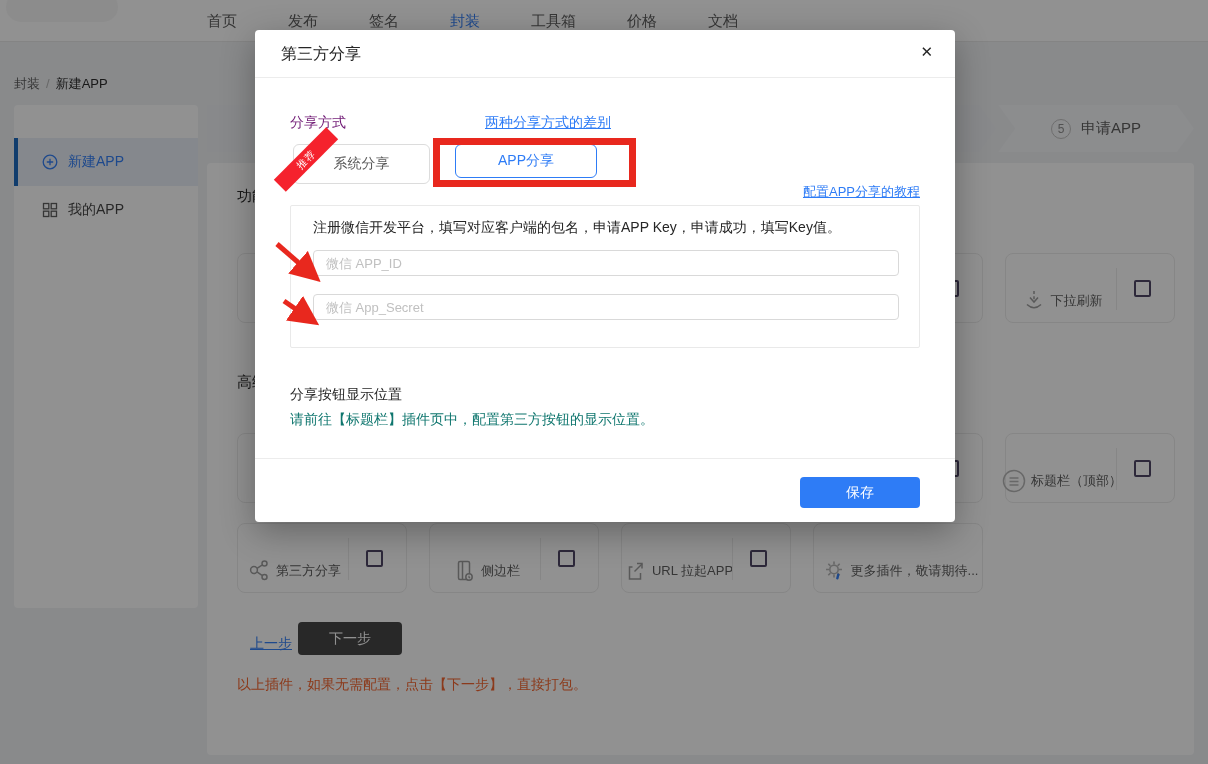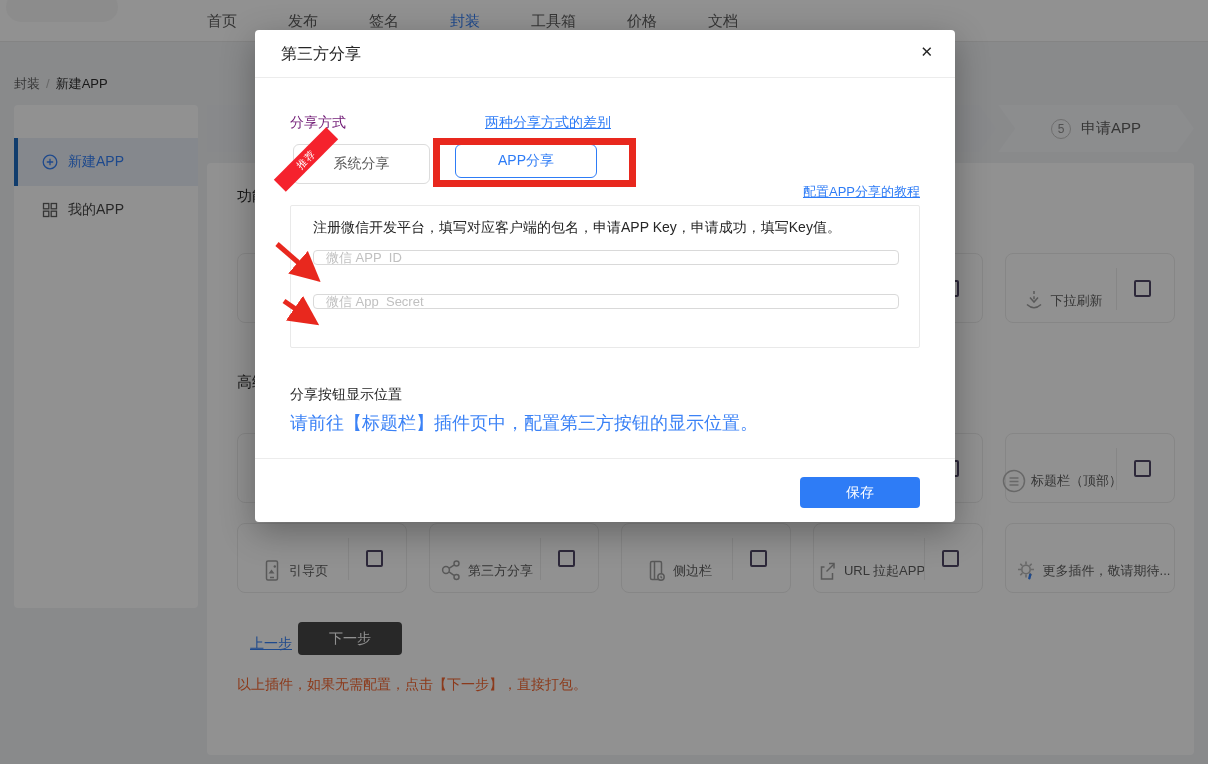--- a/index.html
+++ b/index.html
@@ -58,27 +58,27 @@
   .sys-btn { position:absolute; left:38px; top:114px; width:137px; height:40px; background:#fff; border:1px solid #dcdcdc; border-radius:6px;
              font-size:14px; color:#595959; cursor:pointer; overflow:visible; }
   .ribbon { position:absolute; left:-25px; top:6px; width:74px; height:17px; background:#f5222d; transform:rotate(-45deg);
             display:flex; align-items:center; justify-content:center; color:#fff; font-size:10px; letter-spacing:1px; }
   .app-btn { position:absolute; left:200px; top:114px; width:142px; height:34px; background:#fff; border:1px solid #2e7cf6; border-radius:6px;
              font-size:14px; color:#2e7cf6; cursor:pointer; }
   .tutorial-link { position:absolute; right:35px; top:153px; font-size:13px; color:#2e7cf6; text-decoration:underline; cursor:pointer; }
 
   .form-box { position:absolute; left:35px; top:175px; width:630px; height:143px; border:1px solid #e9e9e9; border-radius:2px; }
   .form-instruction { position:absolute; left:22px; top:13px; font-size:14px; color:#262626; }
-  .form-input { position:absolute; left:22px; width:586px; height:15px; border:1px solid #d9d9d9; border-radius:4px; padding-left:12px;
+  .form-input { position:absolute; left:22px; width:586px; height:26px; border:1px solid #d9d9d9; border-radius:4px; padding-left:12px;
                 font-size:13px; color:#333; outline:none; }
   .form-input::placeholder { color:#c0c0c0; }
   .input-appid { top:44px; } .input-secret { top:88px; }
 
   .position-label { position:absolute; left:35px; top:356px; font-size:14px; color:#262626; }
-  .position-note { position:absolute; left:35px; top:381px; font-size:18px; color:#3b82f6; }
+  .position-note { position:absolute; left:35px; top:381px; font-size:14px; color:#0f766e; }
   .modal-divider { position:absolute; left:0; right:0; top:428px; height:1px; background:#ececec; }
   .save-btn { position:absolute; right:35px; top:447px; width:120px; height:31px; background:#2e7cf6; border:none; border-radius:4px;
               color:#fff; font-size:14px; cursor:pointer; }
 
   
   .red-box { position:absolute; left:433px; top:138px; width:189px; height:35px; border:7px solid #e8281e; z-index:15; box-sizing:content-box; }
   .annotations { position:absolute; inset:0; z-index:15; pointer-events:none; }
 
   .icon svg, .sicon svg { display:block; }
 </style>
@@ -214,35 +214,20 @@
         <div class="card-sep"></div>
         <span class="card-check"></span>
       </div>
     </div>
 
     <div class="cards-row" style="top:360px;">
       <div class="card">
         <div class="card-main">
           <span class="icon">
             <svg width="28" height="28" viewBox="0 0 28 28" fill="none" stroke="#9a9a9a" stroke-width="1.5">
-              <rect x="8.5" y="4" width="11" height="19" rx="1.5"></rect>
-                <path d="M10.5 16.5l3-4 3 4" fill="#9a9a9a" stroke="none"></path>
-              <circle cx="16.8" cy="9.5" r="1.2" fill="#9a9a9a" stroke="none"></circle>
-                <path d="M12 20.5h4"></path>
-            </svg>
-          </span>
-          <span class="card-label">引导页</span>
-        </div>
-        <div class="card-sep"></div>
-        <span class="card-check"></span>
-      </div>
-      <div class="card">
-        <div class="card-main">
-          <span class="icon">
-            <svg width="28" height="28" viewBox="0 0 28 28" fill="none" stroke="#9a9a9a" stroke-width="1.5">
               <circle cx="9" cy="13" r="3.4"></circle>
                 <circle cx="19.5" cy="6.5" r="2.5"></circle>
                 <circle cx="19.5" cy="20" r="2.5"></circle>
               <path d="M12 11.3l5-3.2M12 14.8l5 3.6"></path>
             </svg>
           </span>
           <span class="card-label">第三方分享</span>
         </div>
         <div class="card-sep"></div>
         <span class="card-check"></span>

